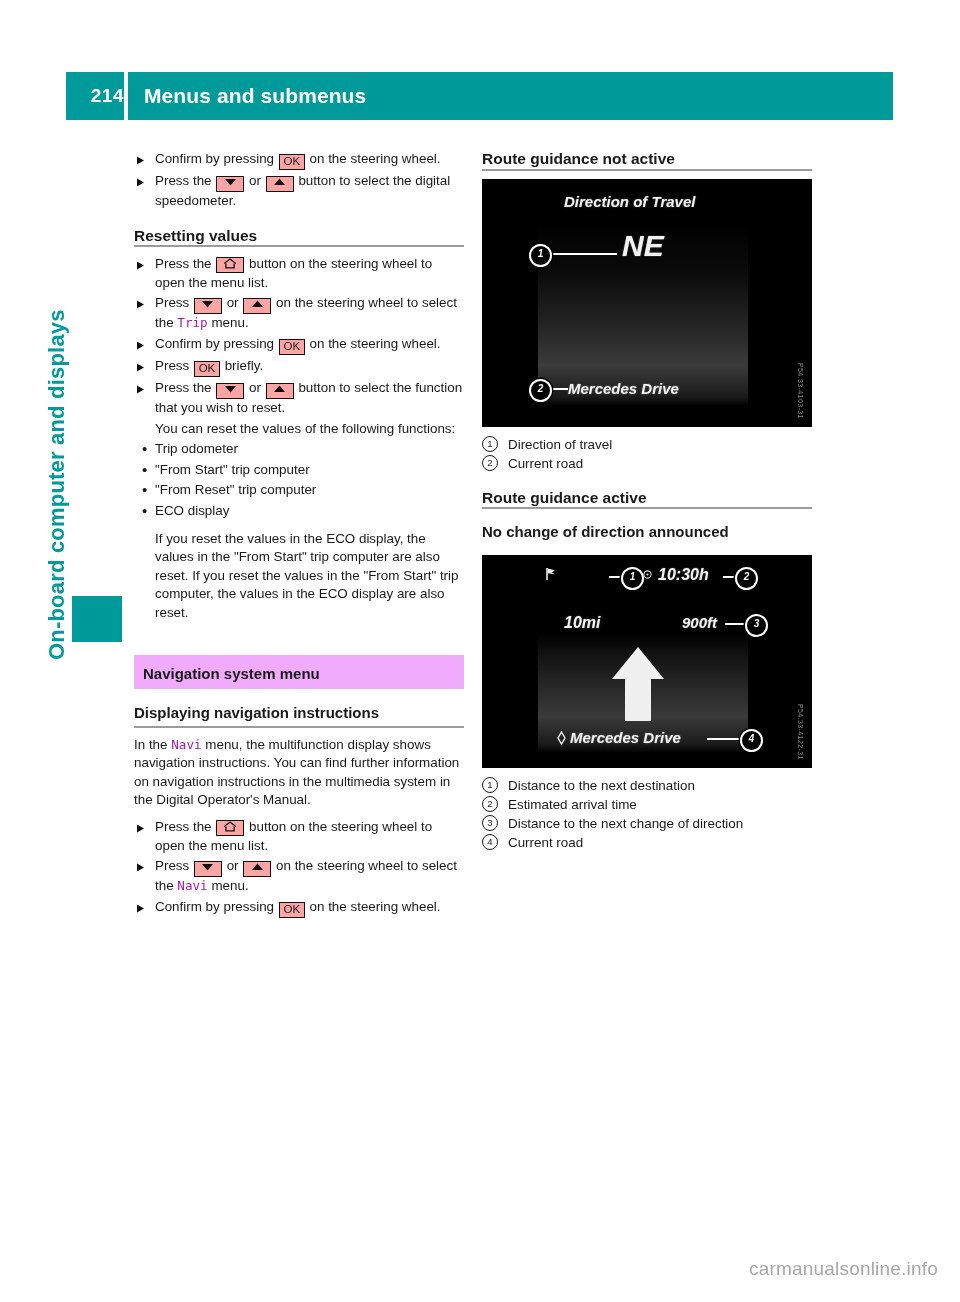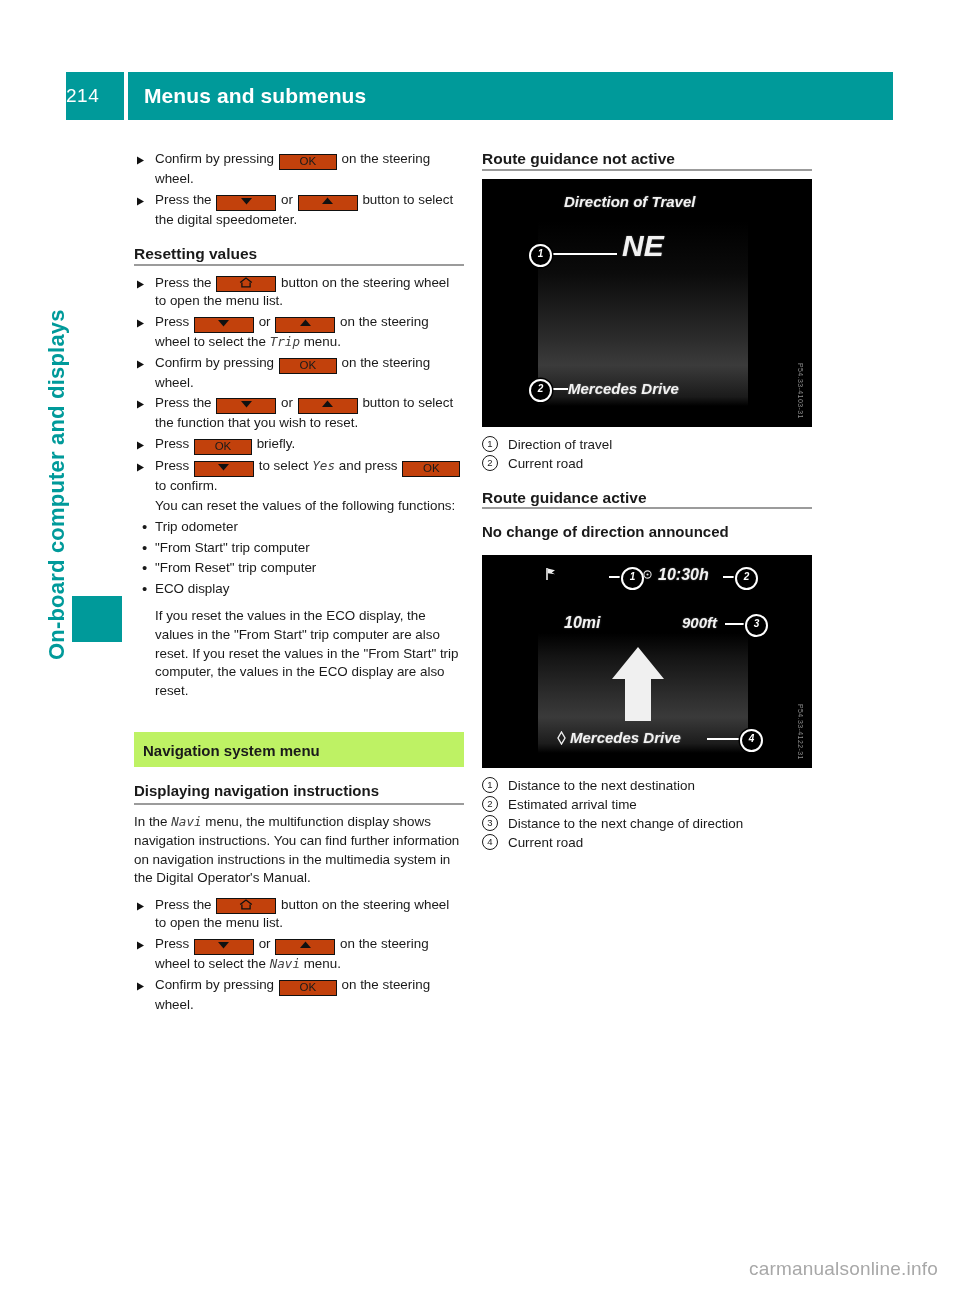--- a/index.html
+++ b/index.html
@@ -28,24 +28,24 @@
     position: absolute;
     left: 66px; top: 72px;
     width: 827px; height: 48px;
     background: #009a9a;
     display: flex;
     align-items: center;
   }
   .header-page-no {
     width: 58px;
     flex: 0 0 58px;
-    text-align: left;
+    text-align: right;
     color: #ffffff;
     font-size: 19px;
-    font-weight: normal;
+    font-weight: bold;
     letter-spacing: .5px;
   }
   .header-divider {
     width: 4px;
     align-self: stretch;
     background: #ffffff;
     flex: 0 0 4px;
   }
   .header-title {
     padding-left: 16px;
@@ -145,57 +145,56 @@
     font-weight: bold;
     letter-spacing: 0;
   }
   .rule {
     height: 2px;
     background: #9b9b9b;
     width: 100%;
     margin-bottom: 8px;
   }
   .greybar {
-    background: #bef264;
+    background: #f0abfc;
     padding: 10px 9px 6px 9px;
     font-size: 15px;
     font-weight: bold;
     width: auto;
   }
   h3.sub {
     margin: 0;
     font-size: 15px;
     font-weight: bold;
     padding-bottom: 3px;
   }
 
   
   .key {
     display: inline-block;
     border: 1.4px solid #111;
-    background: #c2410c;
+    background: #fca5a5;
     height: 14px;
     line-height: 13px;
     min-width: 24px;
-    padding: 0 16px;
+    padding: 0 0;
     font-size: 11.5px;
     font-weight: normal;
     text-align: center;
     vertical-align: -2px;
     margin: 0 1px;
     box-sizing: content-box;
   }
   .key svg { display: inline-block; vertical-align: 1px; }
 
   
   .menu-name {
-    color: #404040;
+    color: #a21caf;
     font-family: "DejaVu Sans Mono", monospace;
     font-size: 12.6px;
-    font-style: italic;
   }
 
   
   .shot {
     position: relative;
     width: 330px;
     background: #000;
     overflow: hidden;
   }
   .shot-code {
@@ -334,37 +333,30 @@
               </svg></span> on the steering wheel to select the <span class="menu-name">Trip</span> menu.</span></div>
         <div class="step"><span class="marker">
             <svg width="9" height="9" viewBox="0 0 9 9">
               <path d="M1 0.6 L8 4.5 L1 8.4 Z" fill="#111"></path>
             </svg>
           </span><span>Confirm by pressing <span class="key">OK</span> on the steering wheel.</span></div>
         <div class="step"><span class="marker">
             <svg width="9" height="9" viewBox="0 0 9 9">
               <path d="M1 0.6 L8 4.5 L1 8.4 Z" fill="#111"></path>
             </svg>
+          </span><span>Press <span class="key">OK</span> briefly.</span></div>
+        <div class="step"><span class="marker">
+            <svg width="9" height="9" viewBox="0 0 9 9">
+              <path d="M1 0.6 L8 4.5 L1 8.4 Z" fill="#111"></path>
+            </svg>
           </span><span>Press the <span class="key" style="min-width: 26px;"><svg width="13" height="8" viewBox="0 0 13 8">
                 <path d="M1 1 L12 1 L6.5 7.4 Z" fill="#111"></path>
               </svg></span> or <span class="key" style="min-width: 26px;"><svg width="13" height="8" viewBox="0 0 13 8">
                 <path d="M6.5 0.6 L12 7 L1 7 Z" fill="#111"></path>
               </svg></span> button to select the function that you wish to reset.</span></div>
-        <div class="step"><span class="marker">
-            <svg width="9" height="9" viewBox="0 0 9 9">
-              <path d="M1 0.6 L8 4.5 L1 8.4 Z" fill="#111"></path>
-            </svg>
-          </span><span>Press <span class="key">OK</span> briefly.</span></div>
-        <div class="step"><span class="marker">
-            <svg width="9" height="9" viewBox="0 0 9 9">
-              <path d="M1 0.6 L8 4.5 L1 8.4 Z" fill="#111"></path>
-            </svg>
-          </span><span>Press <span class="key" style="min-width: 26px;"><svg width="13" height="8" viewBox="0 0 13 8">
-                <path d="M1 1 L12 1 L6.5 7.4 Z" fill="#111"></path>
-              </svg></span> to select <span class="menu-name">Yes</span> and press <span class="key">OK</span> to confirm.</span></div>
       </div>
 
     <div class="step" style="padding-left:21px">
       <span>You can reset the values of the following functions:</span>
     </div>
 
     <div>
         <div class="rbullet"><span class="dot">•</span><span>Trip odometer</span></div>
         <div class="rbullet"><span class="dot">•</span><span>"From Start" trip computer</span></div>
         <div class="rbullet"><span class="dot">•</span><span>"From Reset" trip computer</span></div>

